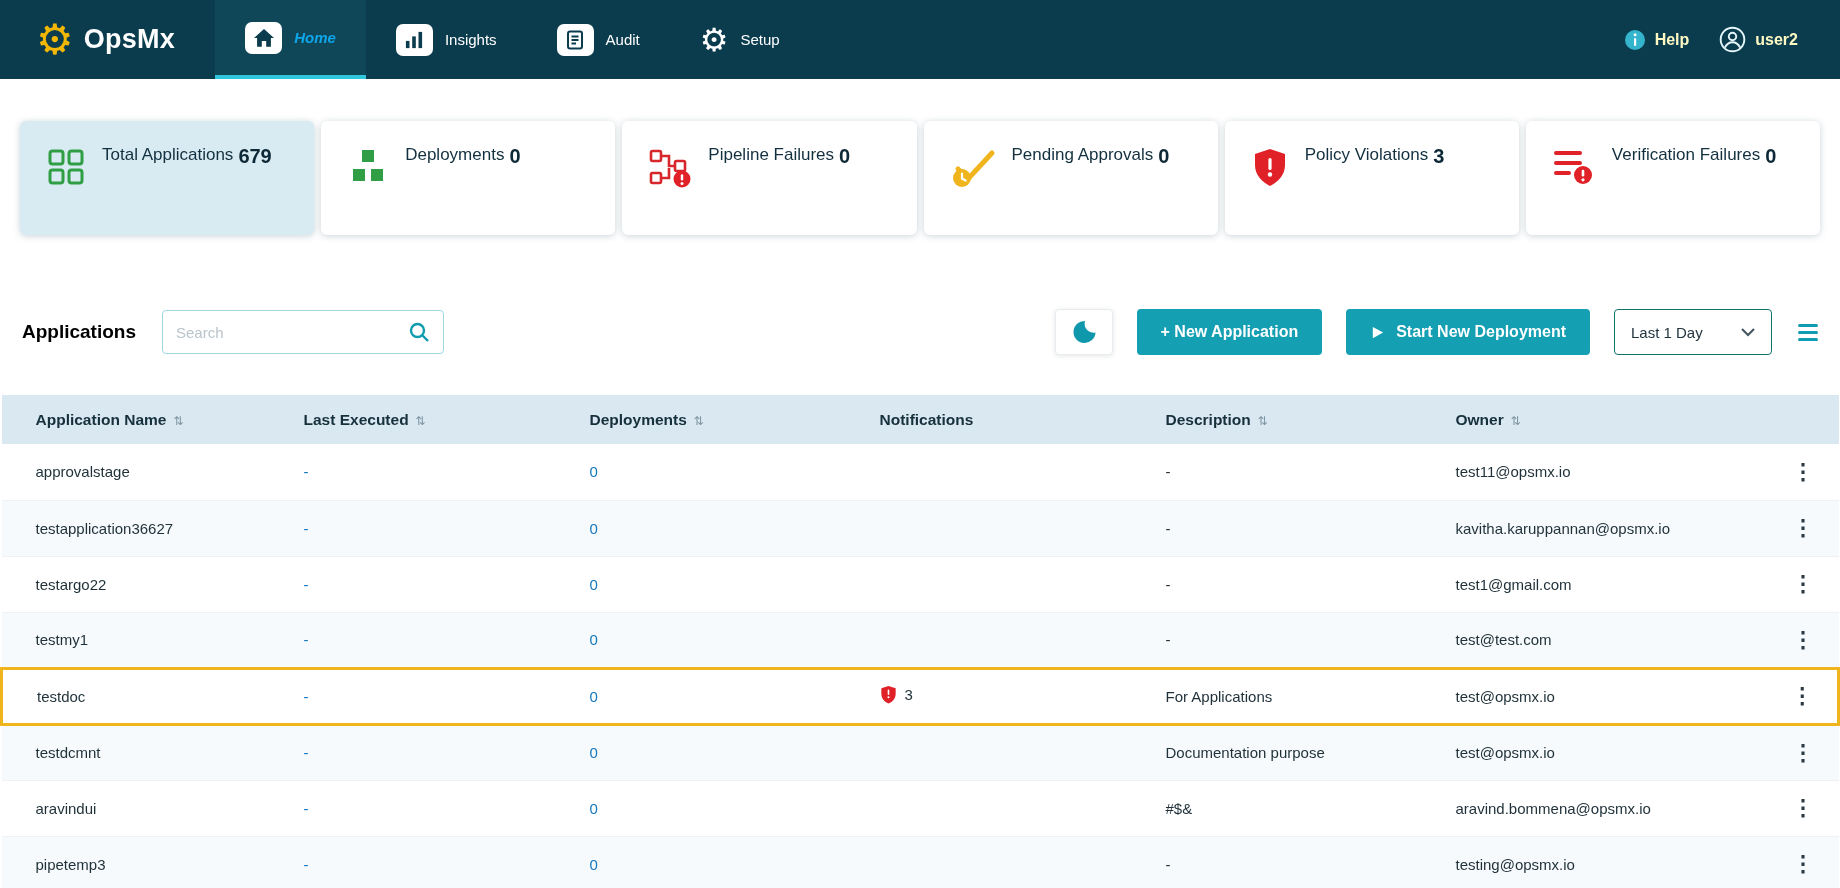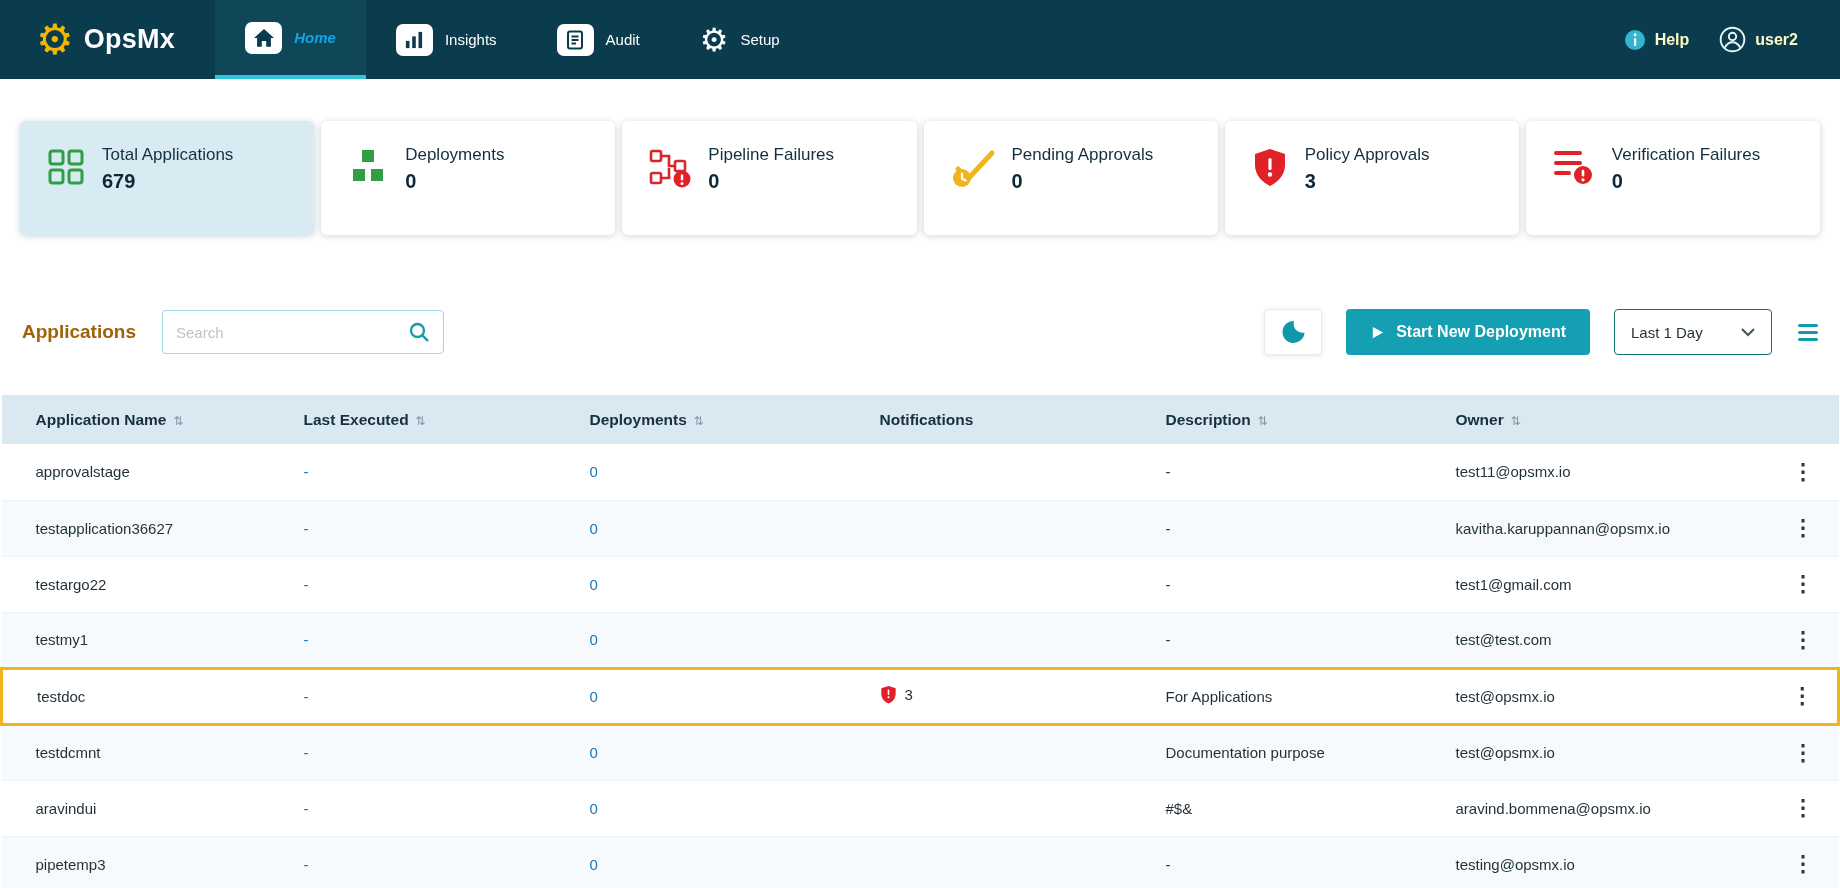--- a/index.html
+++ b/index.html
@@ -18,28 +18,28 @@
   .nav-tab.active .nav-label { color:#0ea5e9; font-weight:bold;font-style:italic; }
   .setup-gear { font-size:32px; color:#ffffff; line-height:1; }
   .nav-right { margin-left:auto; display:flex; align-items:center; gap:30px; padding-right:42px; }
   .nav-right .nav-chip { display:flex; align-items:center; gap:9px; cursor:pointer; }
   .nav-right .chip-label { font-size:16px; color:#fef9c3; font-weight:bold; }
 
   
   .stats { display:flex; gap:7px; padding:42px 20px 0 20px; }
   .card { flex:1; background:#ffffff; border-radius:6px; box-shadow:0 1px 7px rgba(20,60,80,.22); height:114px; display:flex; align-items:flex-start; padding:24px 10px 0 26px; gap:16px; cursor:pointer; }
   .card.selected { background:#d9ebf2; }
-  .card .card-info { display:flex; flex-direction:column; gap:5px; }
+  .card .card-info { display:flex; flex-direction:row; gap:5px; }
   .card .card-label { font-size:17px; color:#12303f; white-space:nowrap; }
   .card .card-value { font-size:20px; font-weight:bold; color:#0d2836; }
   .card .stat-icon { margin-top:2px; flex:0 0 auto; }
 
   
   .toolbar { display:flex; align-items:center; margin:74px 22px 0 22px; height:46px; }
-  .toolbar-title { font-size:19px; font-weight:bold; color:#a16207; margin-right:26px; }
+  .toolbar-title { font-size:19px; font-weight:bold; color:#000000; margin-right:26px; }
   .search-box { width:282px; height:44px; border:1.5px solid #9fd8e3; border-radius:4px; display:flex; align-items:center; padding:0 13px; background:#fff; }
   .search-box input { border:none; outline:none; flex:1; font-size:15px; color:#333; font-family:"Liberation Sans", sans-serif; background:transparent; }
   .search-box input::placeholder { color:#b9c4cb; }
   .toolbar-right { margin-left:auto; display:flex; align-items:center; gap:24px; }
   .icon-btn { width:58px; height:46px; background:#fff; border:1px solid #e6ecef; border-radius:4px; box-shadow:0 1px 5px rgba(0,0,0,.10); display:flex; align-items:center; justify-content:center; cursor:pointer; }
   .btn { height:46px; border:none; border-radius:4px; background:#149fb2; color:#ffffff; font-size:16px; font-weight:bold; padding:0 24px; display:flex; align-items:center; gap:11px; cursor:pointer; font-family:"Liberation Sans", sans-serif; }
   .select { width:158px; height:46px; border:1px solid #0f766e; border-radius:4px; background:#fff; display:flex; align-items:center; justify-content:space-between; padding:0 16px; font-size:15px; color:#22343f; cursor:pointer; }
   .hamburger { margin-left:2px; display:flex; flex-direction:column; gap:4px; cursor:pointer; }
   .hamburger i { display:block; width:20px; height:3px; background:#0f9bb0; border-radius:2px; }
 
@@ -193,21 +193,21 @@
 
   <div class="card">
     <span class="stat-icon">
       <svg width="38" height="42" viewBox="0 0 38 42">
           <path d="M19 2l15 5v11c0 10-6.5 16.5-15 21C10.5 34.5 4 28 4 18V7z" fill="#e02128"></path>
           <rect x="17.4" y="11" width="3.2" height="12" rx="1.6" fill="#fff"></rect>
           <circle cx="19" cy="27.5" r="2.2" fill="#fff"></circle>
         </svg>
     </span>
     <span class="card-info">
-      <span class="card-label">Policy Approvals</span>
+      <span class="card-label">Policy Violations</span>
       <span class="card-value">3</span>
     </span>
   </div>
 
   <div class="card">
     <span class="stat-icon">
       <svg width="44" height="40" viewBox="0 0 44 40">
           <g stroke="#e02128" stroke-width="4" stroke-linecap="round">
             <path d="M4 6h24M4 16h24M4 26h13"></path>
           </g>
@@ -232,20 +232,21 @@
         <path d="M14.5 14.5L20 20"></path>
       </svg>
   </div>
 
   <div class="toolbar-right">
     <div class="icon-btn">
       <svg width="26" height="26" viewBox="0 0 26 26">
           <path d="M14 2 A 11 11 0 1 0 24.5 13.5 A 9 9 0 0 1 14 2 Z" fill="#0f97ab"></path>
         </svg>
     </div>
+    <button class="btn">+ New Application</button>
     <button class="btn">
       <svg width="15" height="15" viewBox="0 0 16 16">
           <polygon points="3,2 14,8 3,14" fill="#fff"></polygon>
         </svg>
       <span>Start New Deployment</span>
     </button>
     <div class="select">
       <span>Last 1 Day</span>
       <svg width="14" height="9" viewBox="0 0 14 9" fill="none" stroke="#42535d" stroke-width="2">
           <path d="M1 1l6 6 6-6"></path>

